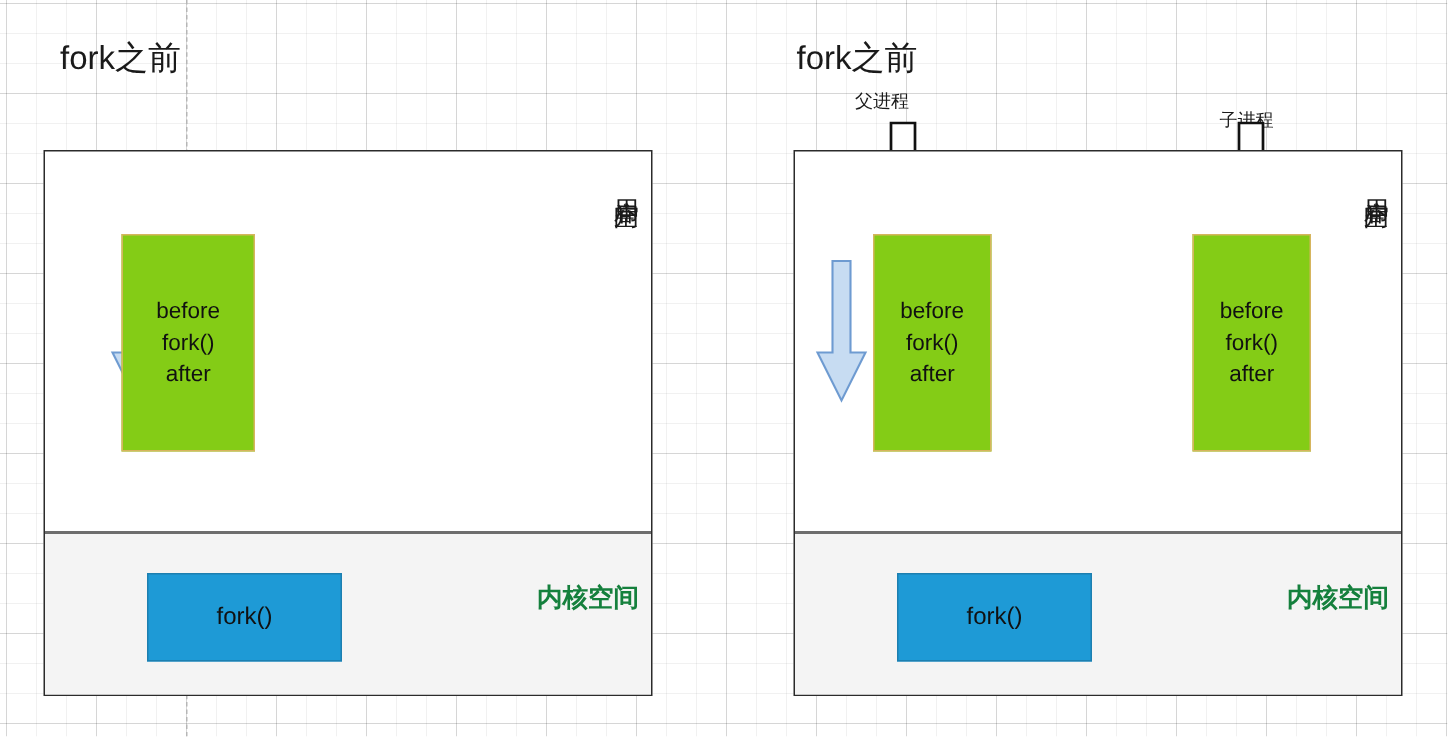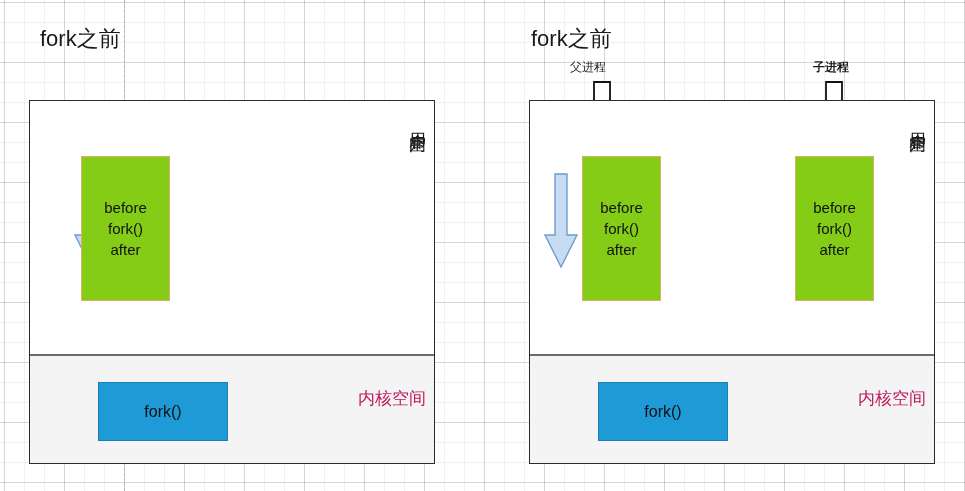--- a/index.html
+++ b/index.html
@@ -78,22 +78,23 @@
     color: #1a1a1a;
     writing-mode: vertical-rl;
     text-orientation: upright;
     line-height: 1.08;
     letter-spacing: 1px;
   }
 
   .hlabel {
     position: absolute;
     font-size: 17px;
-    color: #be185d;
+    color: #15803d;
     white-space: nowrap;
+    font-weight: bold;
   }
 
   .yellow-box {
     position: absolute;
     box-sizing: border-box;
     background: #84cc16;
     border: 1.3px solid #d6b55e;
     display: flex;
     align-items: center;
     justify-content: center;
@@ -164,21 +165,21 @@
   </div>
 </div>
 
 <div class="panel-title" style="left:531px; top:24px;">fork之前</div>
 
 <div class="proc-label" style="left:570px; top:59px;">父进程</div>
 <svg class="arrow-svg" style="left:578px; top:81px;" width="48" height="66" viewBox="0 0 48 66">
   <polygon points="16,1 32,1 32,40 46,40 24,64 2,40 16,40" fill="#ffffff" stroke="#111111" stroke-width="1.8" stroke-linejoin="miter"></polygon>
 </svg>
 
-<div class="proc-label" style="left:813px; top:59px;font-weight:bold;">子进程</div>
+<div class="proc-label" style="left:813px; top:72px;">子进程</div>
 <svg class="arrow-svg" style="left:810px; top:81px;" width="48" height="66" viewBox="0 0 48 66">
   <polygon points="16,1 32,1 32,40 46,40 24,64 2,40 16,40" fill="#ffffff" stroke="#111111" stroke-width="1.8" stroke-linejoin="miter"></polygon>
 </svg>
 
 <div class="outer-box" style="left:529px; top:100px; width:406px; height:364px;">
 
   <div class="kernel-band" style="top:253px; width:100%; height:109px;"></div>
 
   <div class="vlabel" style="right:8px; top:18px;">用户空间</div>
 

